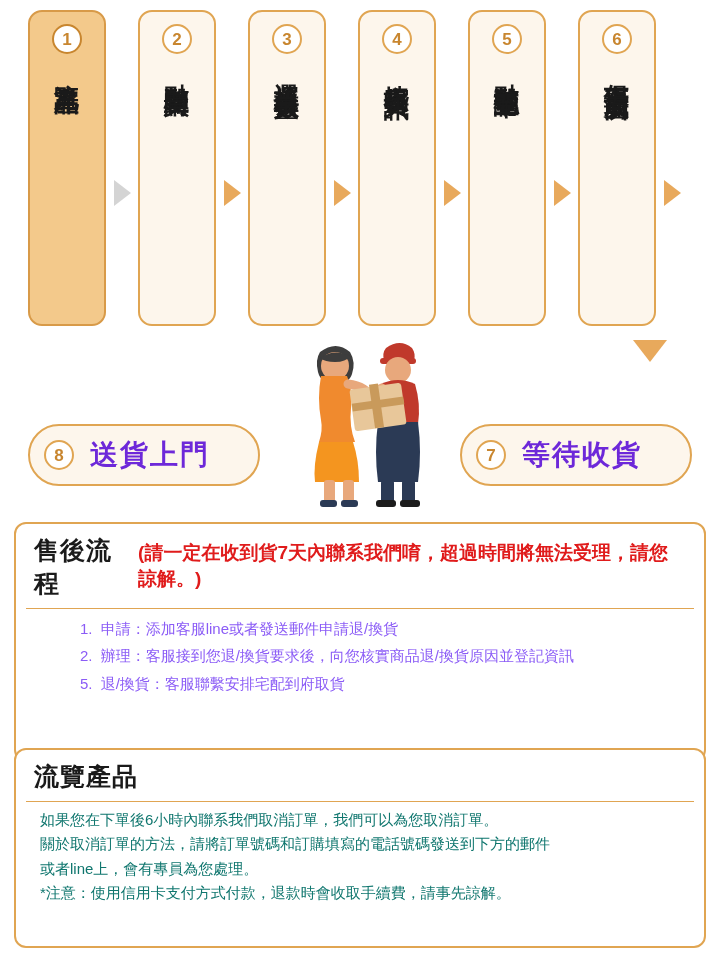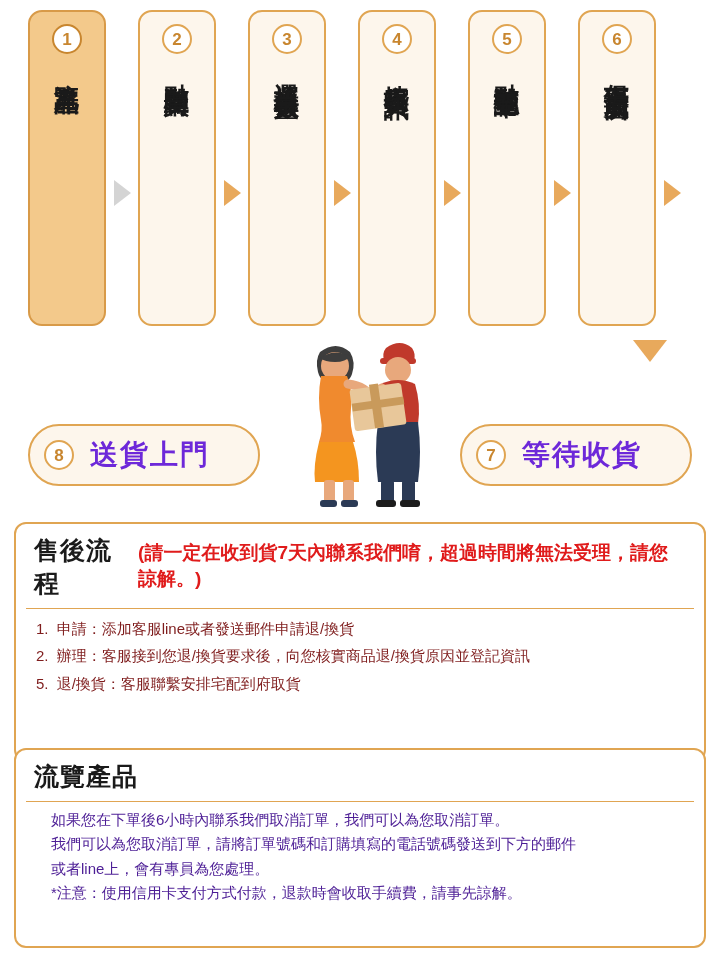--- a/index.html
+++ b/index.html
@@ -153,30 +153,31 @@
     color: #e01b1b;
   }
   .divider {
     height: 1px;
     background: #e0a552;
     margin: 4px 10px 6px 10px;
   }
   .list { margin: 0; padding: 0 18px 0 20px; list-style: none; }
   .list li {
     font-size: 15px;
-    color: #7f1d1d;
+    color: #8b5cf6;
     line-height: 1.55;
     padding: 2px 0;
+    margin-left: 44px;
   }
   .list li .idx { margin-right: 4px; }
   .para {
     font-size: 15px;
-    color: #4c1d95;
+    color: #0f766e;
     line-height: 1.62;
-    padding: 0 35px;
+    padding: 0 24px;
     margin: 0;
   }
 </style>
 </head>
 <body>
 
 <div id="page">
 
   <div class="flow">
 
@@ -279,18 +280,18 @@
       </li>
     </ul>
   </div>
 
   <div class="panel" id="panel-cancel">
     <div class="panel-head">
       <div class="panel-title">流覽產品</div>
     </div>
     <div class="divider"></div>
     <p class="para">如果您在下單後6小時內聯系我們取消訂單，我們可以為您取消訂單。</p>
-    <p class="para">我們可以為您取消訂單，請將訂單號碼和訂購填寫的電話號碼發送到下方的郵件</p>
+    <p class="para">關於取消訂單的方法，請將訂單號碼和訂購填寫的電話號碼發送到下方的郵件</p>
     <p class="para">或者line上，會有專員為您處理。</p>
     <p class="para">*注意：使用信用卡支付方式付款，退款時會收取手續費，請事先諒解。</p>
   </div>
 
 </div>
 
 </body></html>

